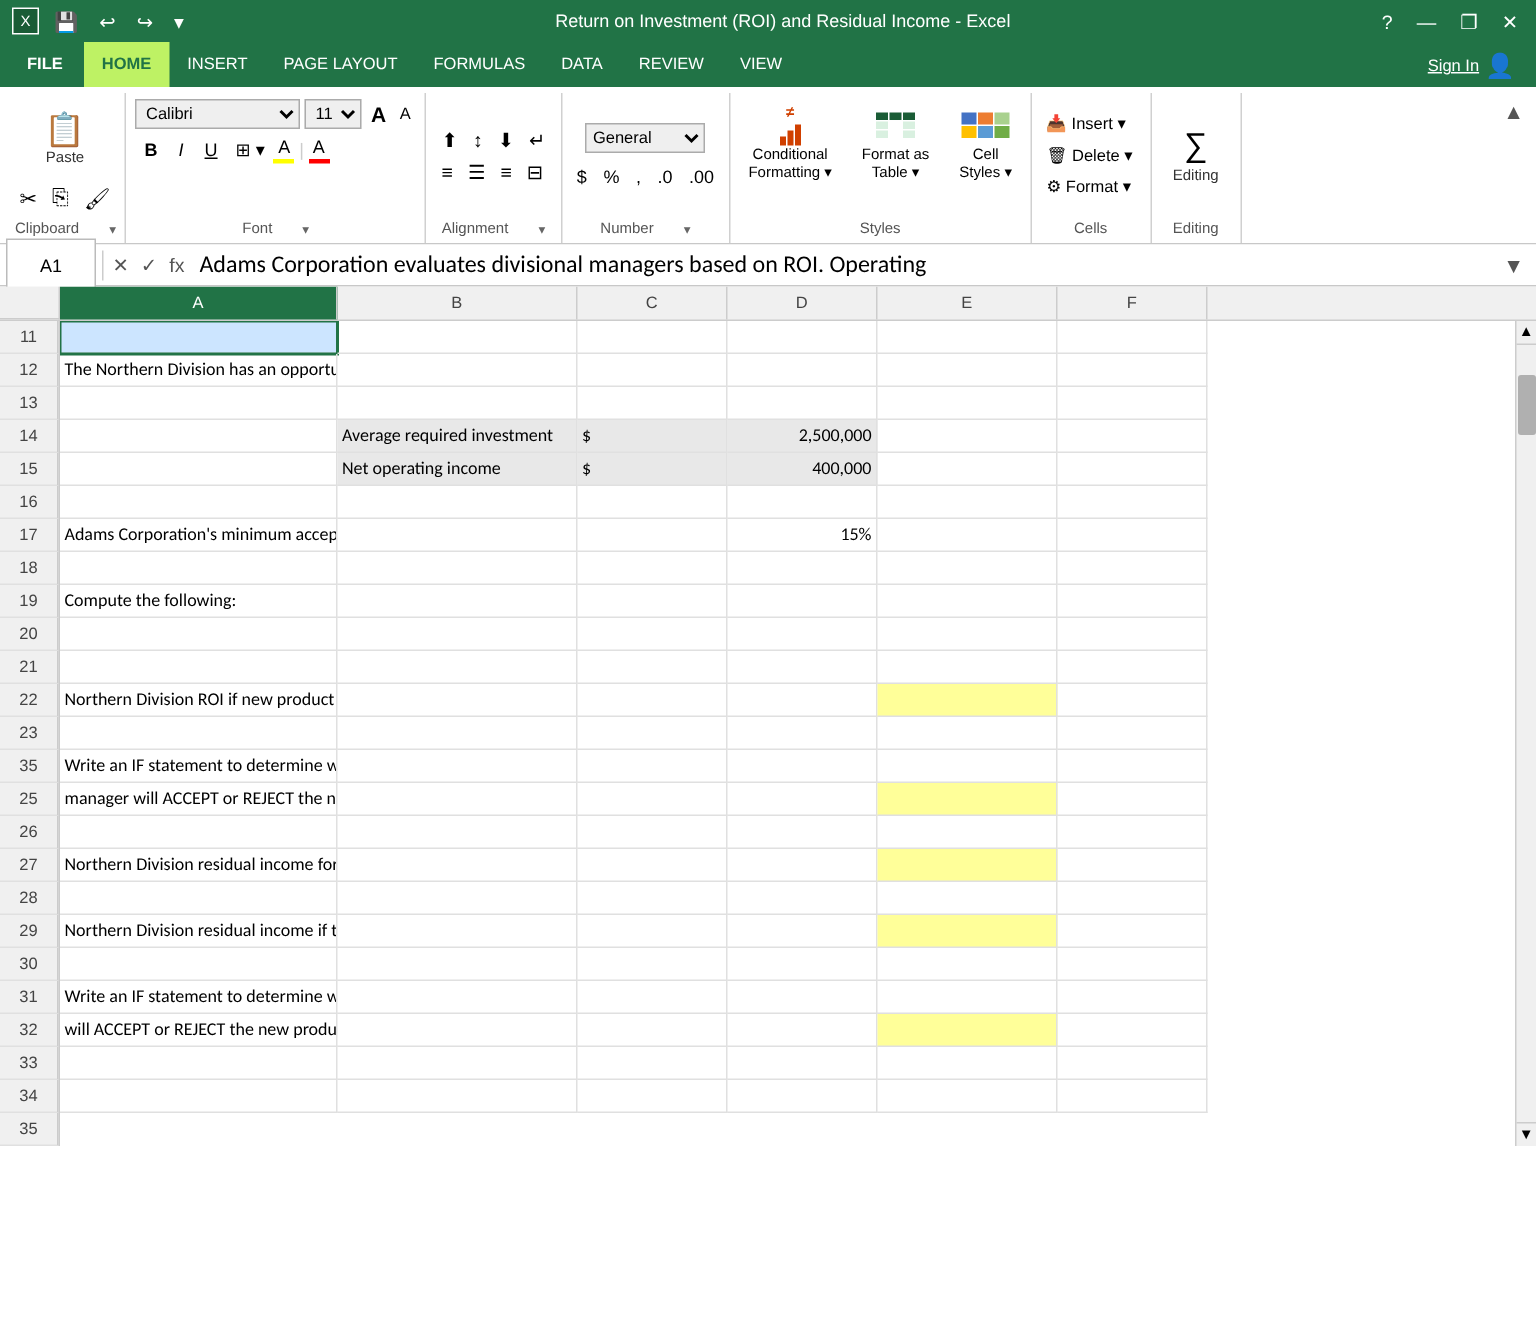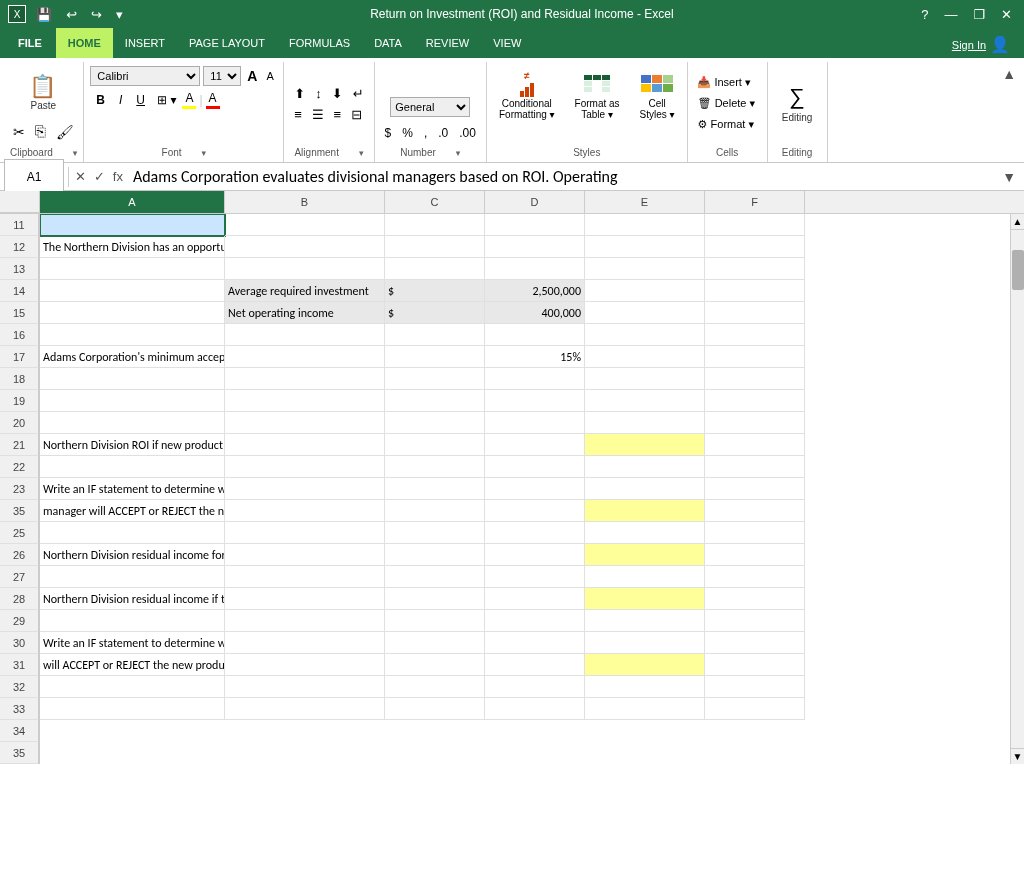--- a/index.html
+++ b/index.html
@@ -362,21 +362,21 @@
         </div>
       </div>
     </div>
     <div class="ribbon-group-label">
       <span>Alignment</span>
       <span class="ribbon-group-label-arrow">▾</span>
     </div>
   </div>
 
   <div class="ribbon-group" style="min-width:90px;">
-    <div class="ribbon-group-content" style="flex-direction:column;justify-content:flex-end;align-items:center;">
+    <div class="ribbon-group-content" style="flex-direction:column;justify-content:center;align-items:center;">
       <select class="number-type-select">
         <option>General</option>
       </select>
       <div style="display:flex;gap:3px;margin-top:4px;">
         <button class="pct-btn">$</button>
         <button class="pct-btn">%</button>
         <button class="pct-btn">,</button>
         <button class="pct-btn">.0</button>
         <button class="pct-btn">.00</button>
       </div>
@@ -595,20 +595,28 @@
           </div>
           <div class="grid-row">
             <div class="cell col-a"></div>
             <div class="cell col-b"></div>
             <div class="cell col-c"></div>
             <div class="cell col-d"></div>
             <div class="cell col-e"></div>
             <div class="cell col-f"></div>
           </div>
           <div class="grid-row">
+            <div class="cell col-a">Compute the following:</div>
+            <div class="cell col-b"></div>
+            <div class="cell col-c"></div>
+            <div class="cell col-d"></div>
+            <div class="cell col-e"></div>
+            <div class="cell col-f"></div>
+          </div>
+          <div class="grid-row">
             <div class="cell col-a"></div>
             <div class="cell col-b"></div>
             <div class="cell col-c"></div>
             <div class="cell col-d"></div>
             <div class="cell col-e"></div>
             <div class="cell col-f"></div>
           </div>
           <div class="grid-row">
             <div class="cell col-a"></div>
             <div class="cell col-b"></div>

